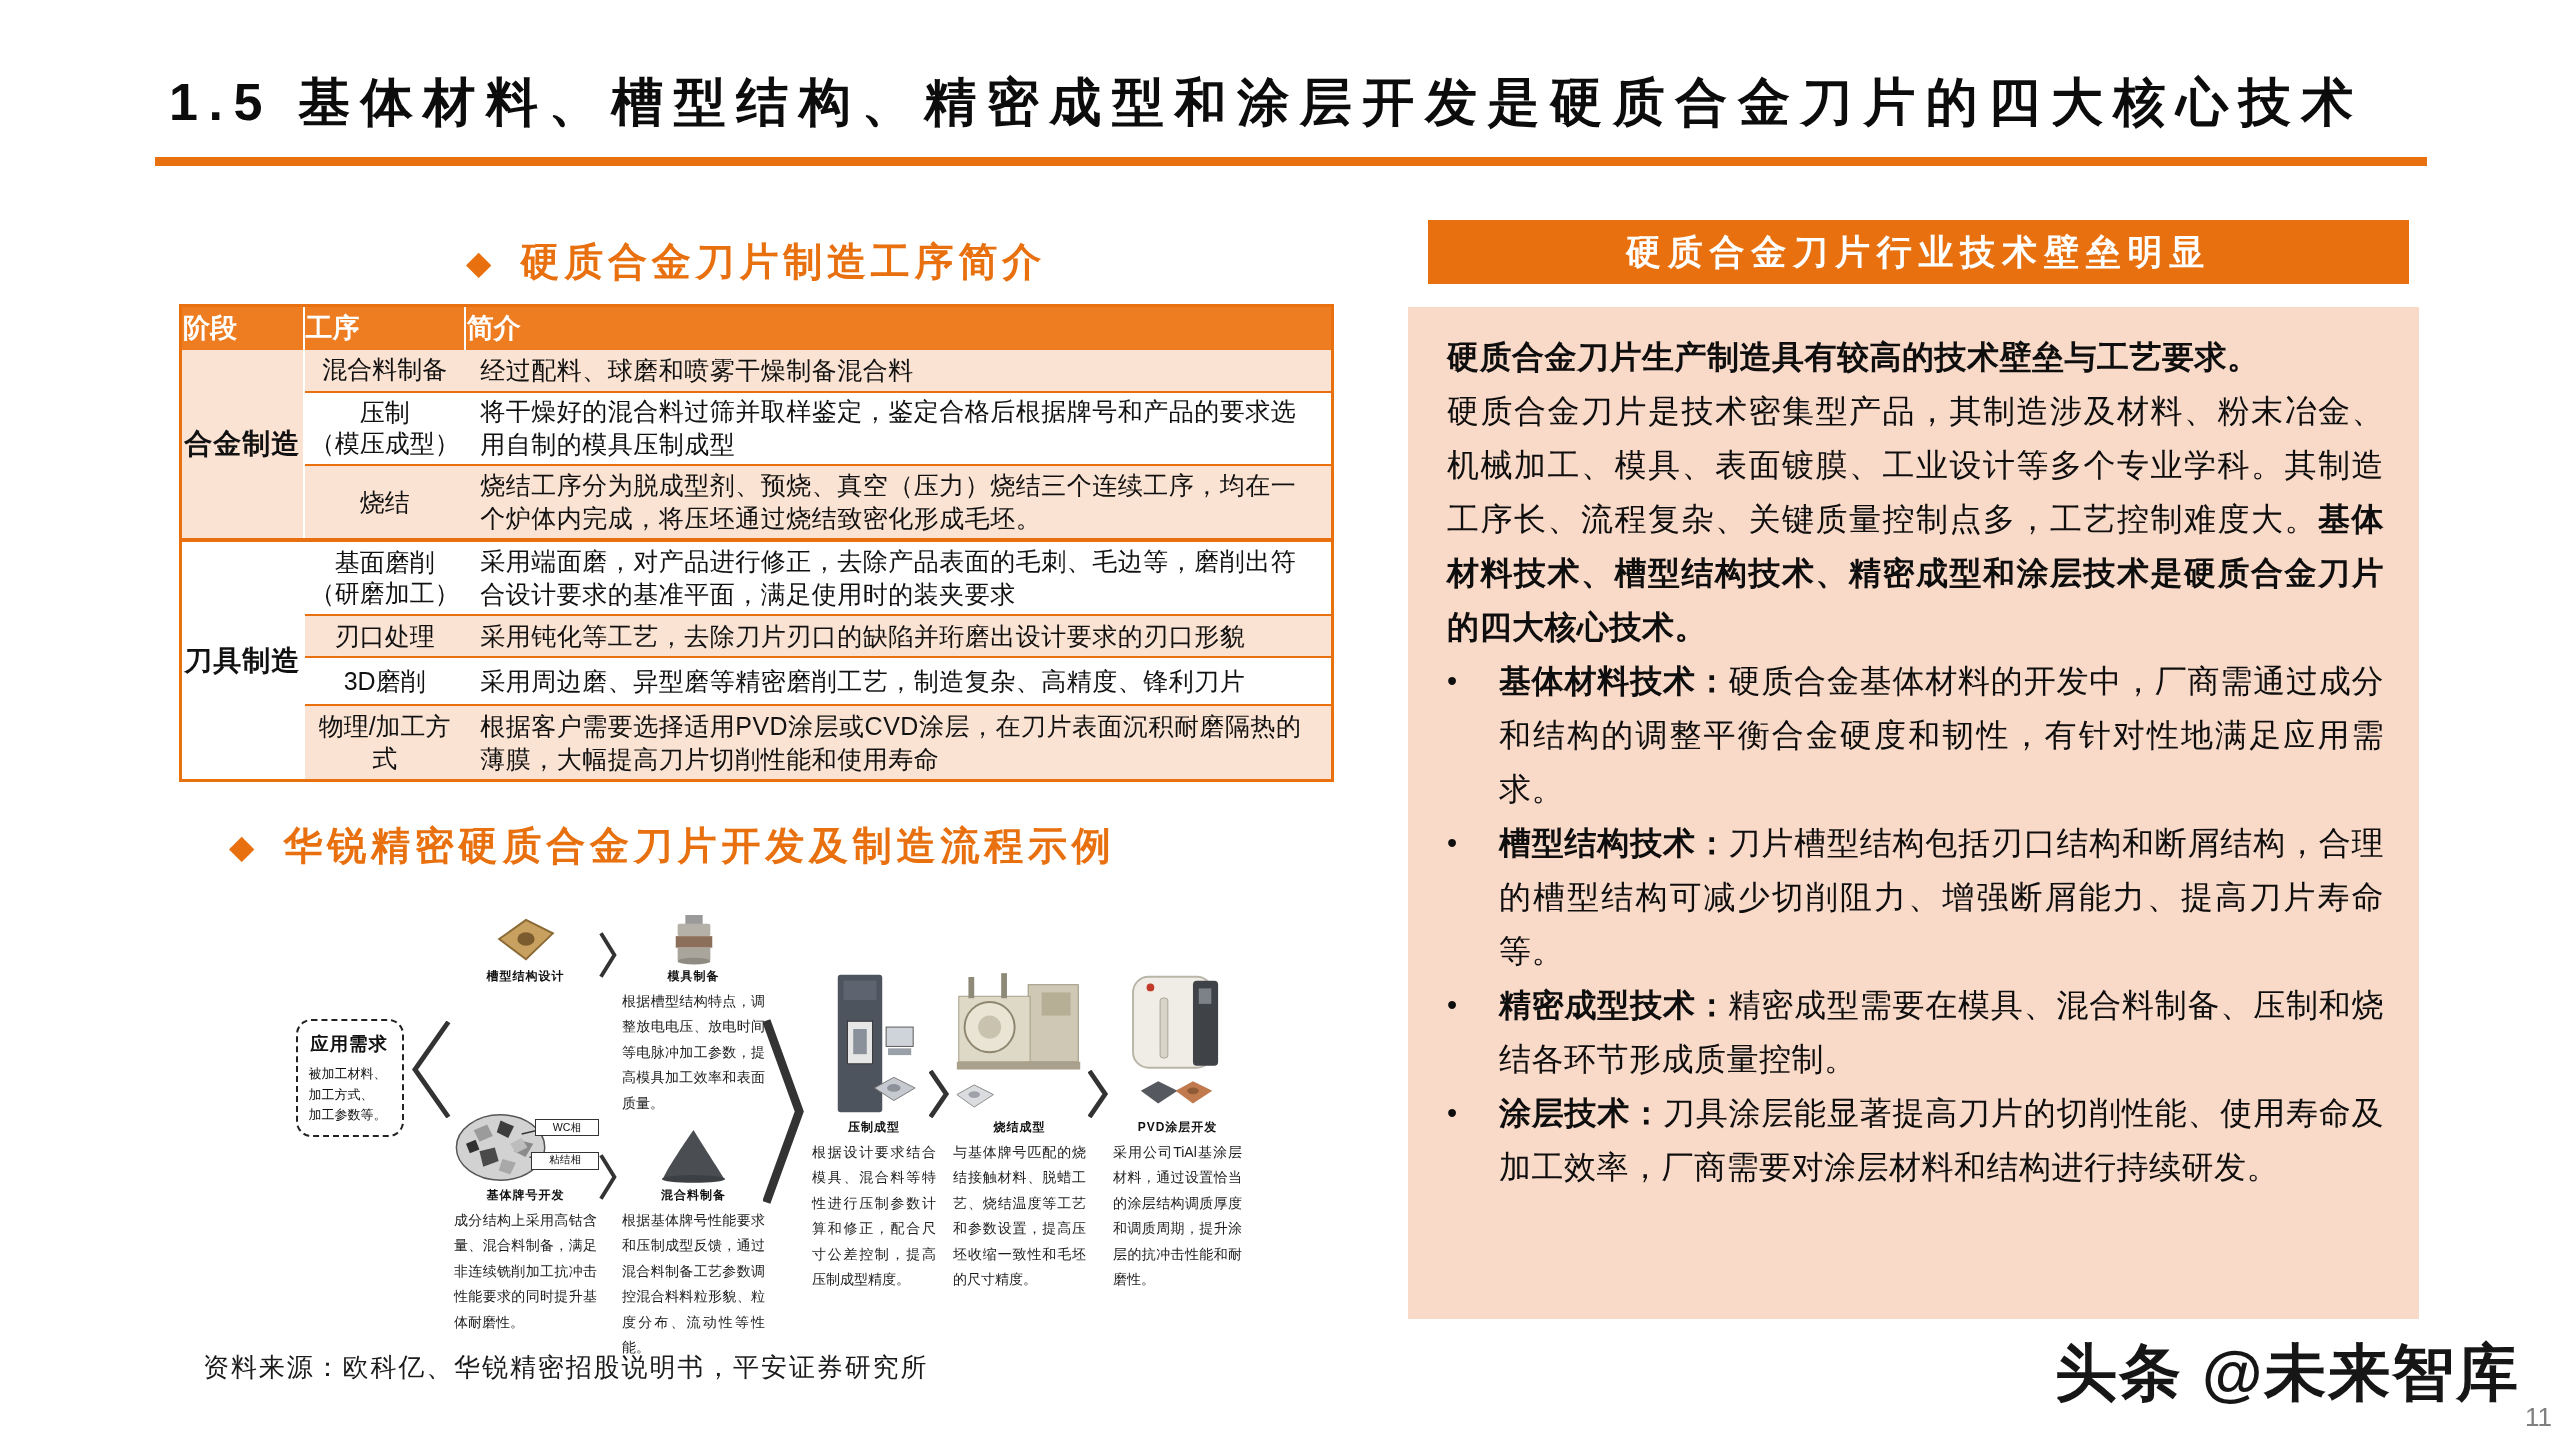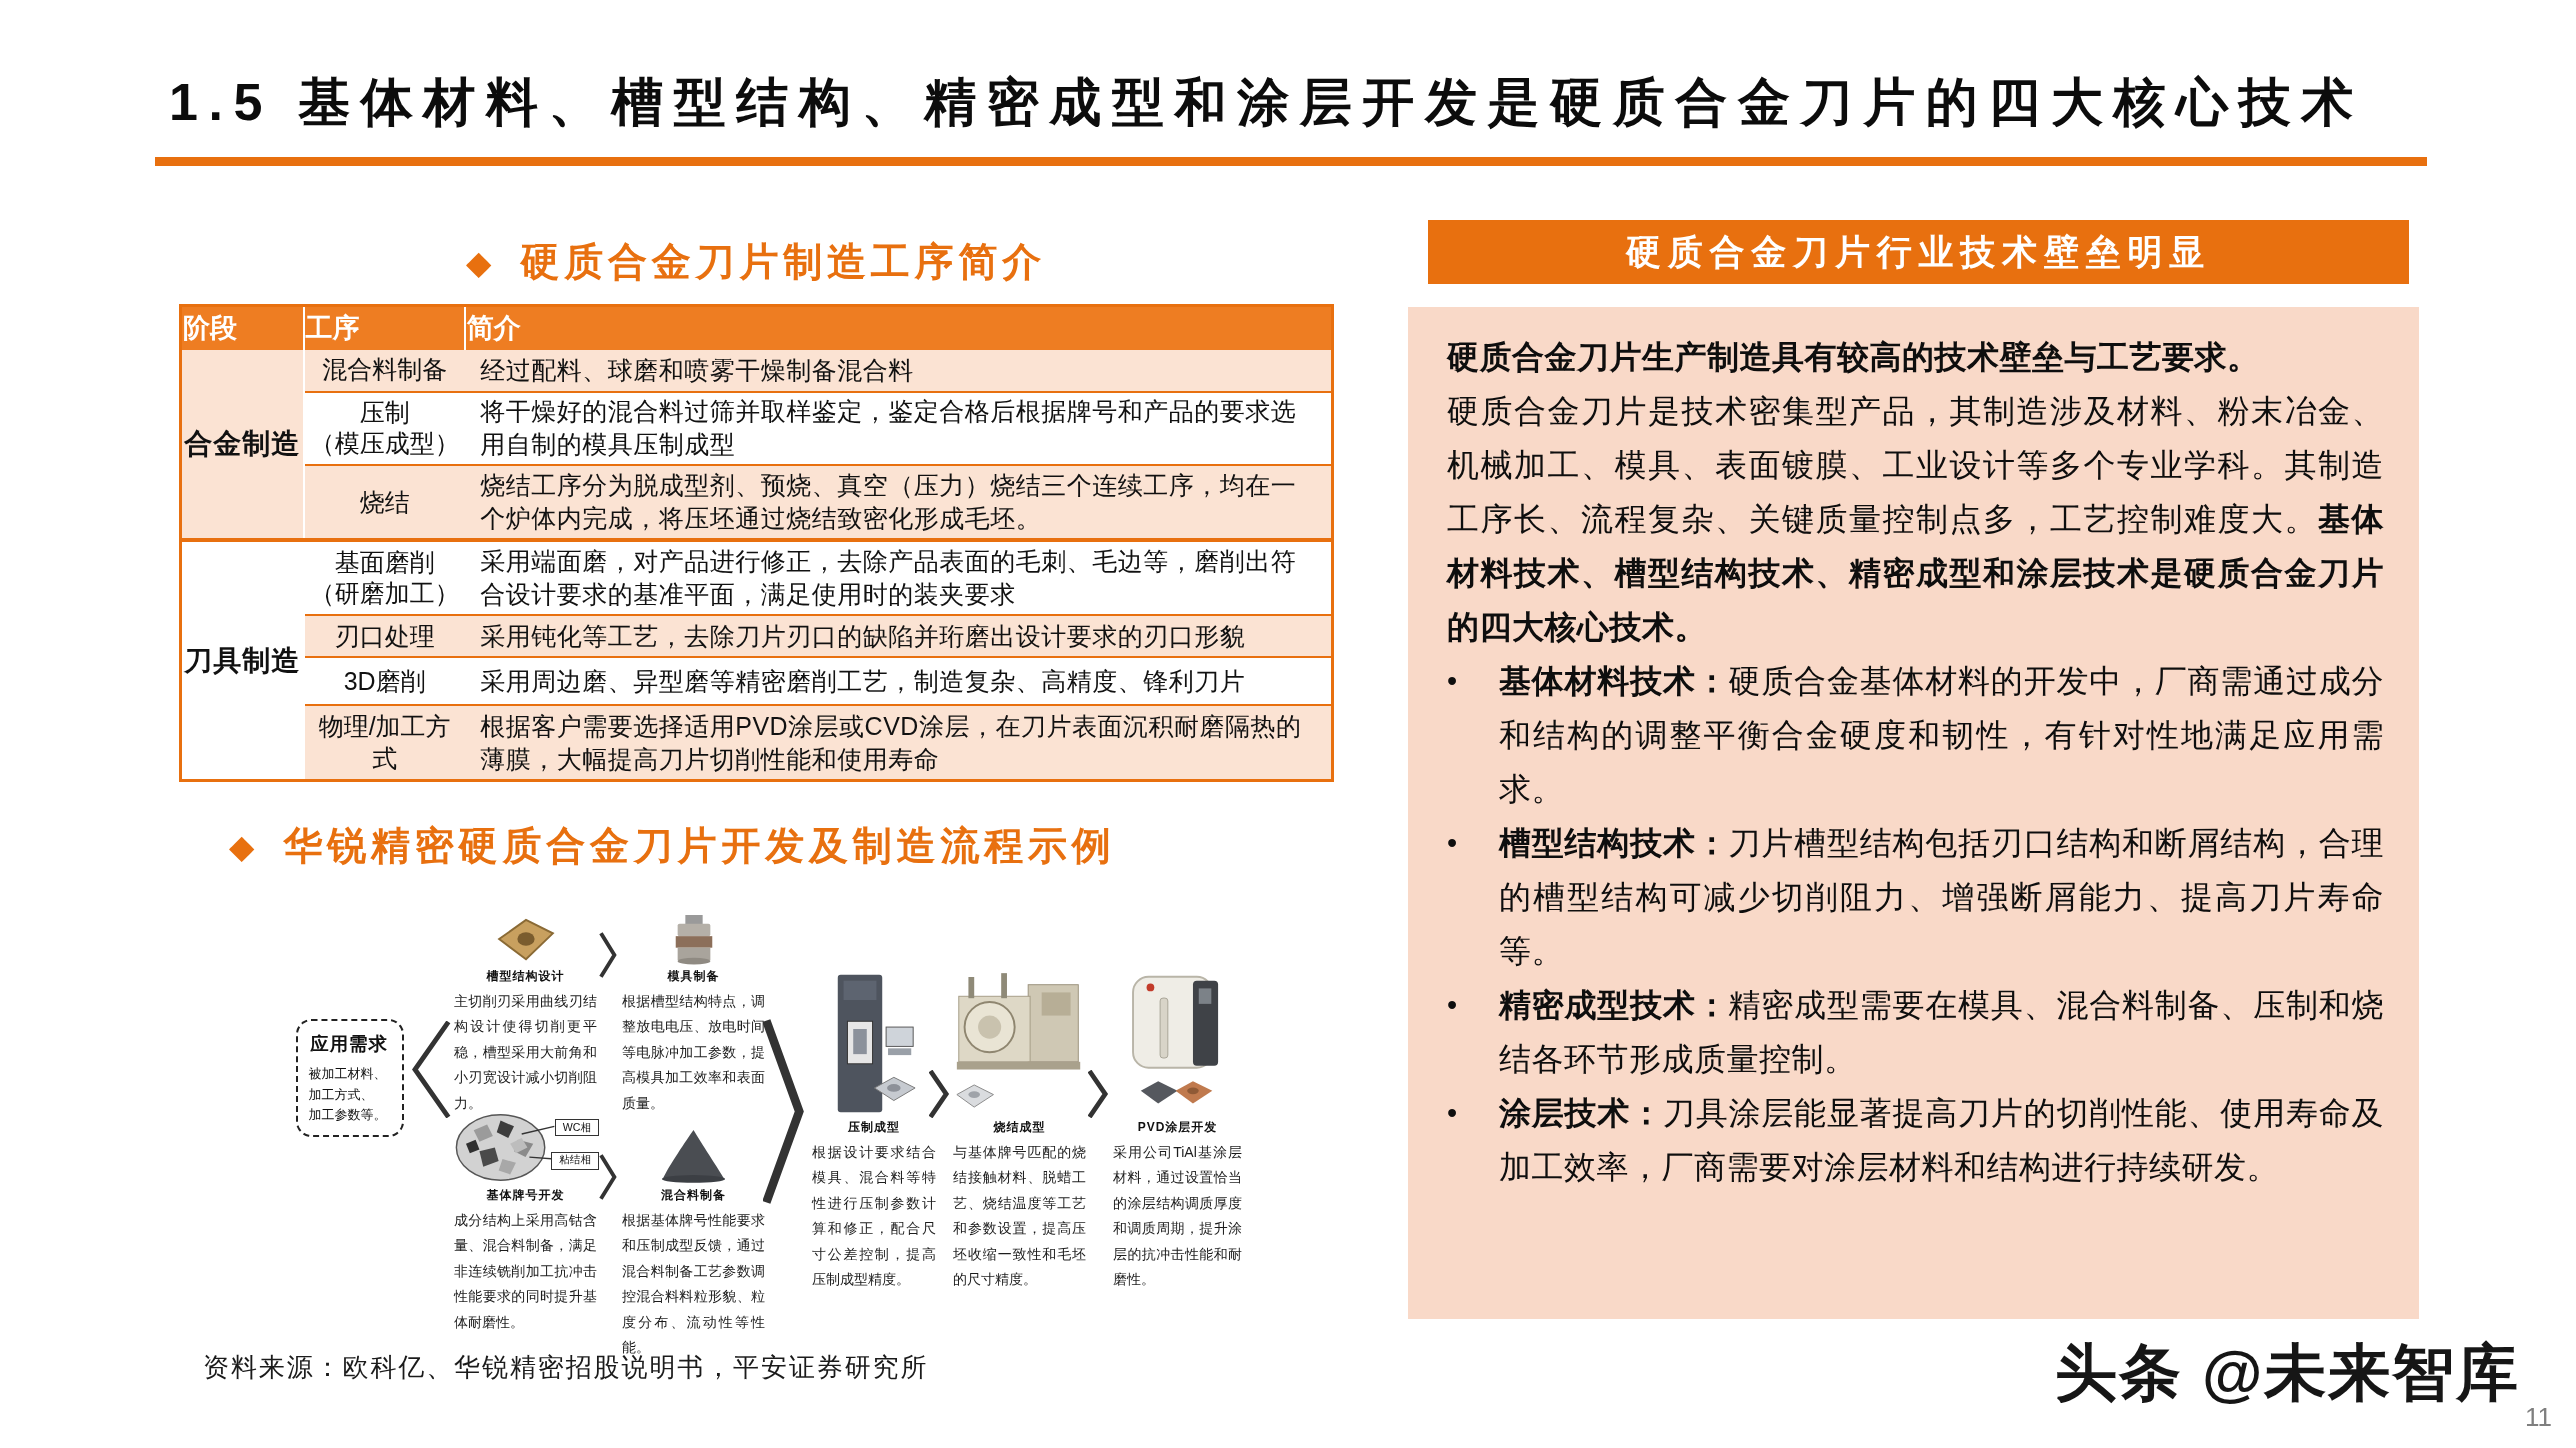--- a/index.html
+++ b/index.html
@@ -51,21 +51,21 @@
   .demand-box .d-title{font-size:18.4px;font-weight:bold;letter-spacing:1px;margin:0 0 8.7px 1.9px;}
   .demand-box .d-desc{font-size:13px;line-height:1.55;margin:0;white-space:pre-line;}
   .fstep{position:absolute;}
   .fstep .fimg{display:flex;align-items:flex-end;justify-content:center;}
   .fstep h4{font-size:12px;font-weight:bold;text-align:center;margin:2.9px 0 3.9px;letter-spacing:1px;}
   .fstep p{font-size:14px;line-height:1.82;text-align:justify;margin:0;color:#1c1c1c;}
   .imgA{height:52px;}
   .imgC{height:147px;}
   .micro-wrap{position:relative;width:145px;height:73px;margin:0 auto;}
   .micro-label{position:absolute;font-size:10.6px;border:1.9px solid #333;background:#fff;
-               padding:0 7px;line-height:15.5px;white-space:nowrap;}
+               padding:0 17px;line-height:15.5px;white-space:nowrap;}
   .lab1{right:0;top:7.7px;}
   .lab2{right:0;top:41px;font-family:Liberation Mono, monospace;}
   .chev{stroke:#333;fill:none;stroke-linecap:square;}
 
   
   .panel-header{position:absolute;left:1428px;top:220px;width:981px;height:64px;background:var(--orange);
                 display:flex;align-items:center;justify-content:center;color:#fff;font-size:35px;
                 font-weight:bold;letter-spacing:6.8px;}
   .panel-body{position:absolute;left:1408px;top:307px;width:1011px;height:1012px;background:var(--pink-panel);
               padding:23px 35px 0 39px;font-size:32px;line-height:54px;color:#0e0e0e;letter-spacing:0.5px;}
@@ -162,21 +162,20 @@
     </svg>
 
     <div class="fstep" style="left:164px;top:0;width:143px;">
       <div class="fimg imgA">
         <svg width="60" height="48" viewBox="0 0 62 50">
           <polygon points="31,3 59,17 31,44 3,23" fill="#c8a05f" stroke="#8a6a35" stroke-width="2"></polygon>
           <ellipse cx="31" cy="23" rx="9" ry="7" fill="#7a5c2e"></ellipse>
         </svg>
       </div>
       <h4>槽型结构设计</h4>
-      <p>主切削刃采用曲线刃结构设计使得切削更平稳，槽型采用大前角和小刃宽设计减小切削阻力。</p>
     </div>
 
     <svg class="abs" style="left:309px;top:19.3px;" width="19.3" height="46" viewBox="0 0 20 48">
       <polyline class="chev" points="3,3 16,24 3,45" stroke-width="4"></polyline>
     </svg>
 
     <div class="fstep" style="left:332px;top:0;width:143px;">
       <div class="fimg imgA">
         <svg width="56" height="50" viewBox="0 0 58 52">
           <rect x="20" y="0" width="18" height="10" fill="#9a9a9a"></rect>

